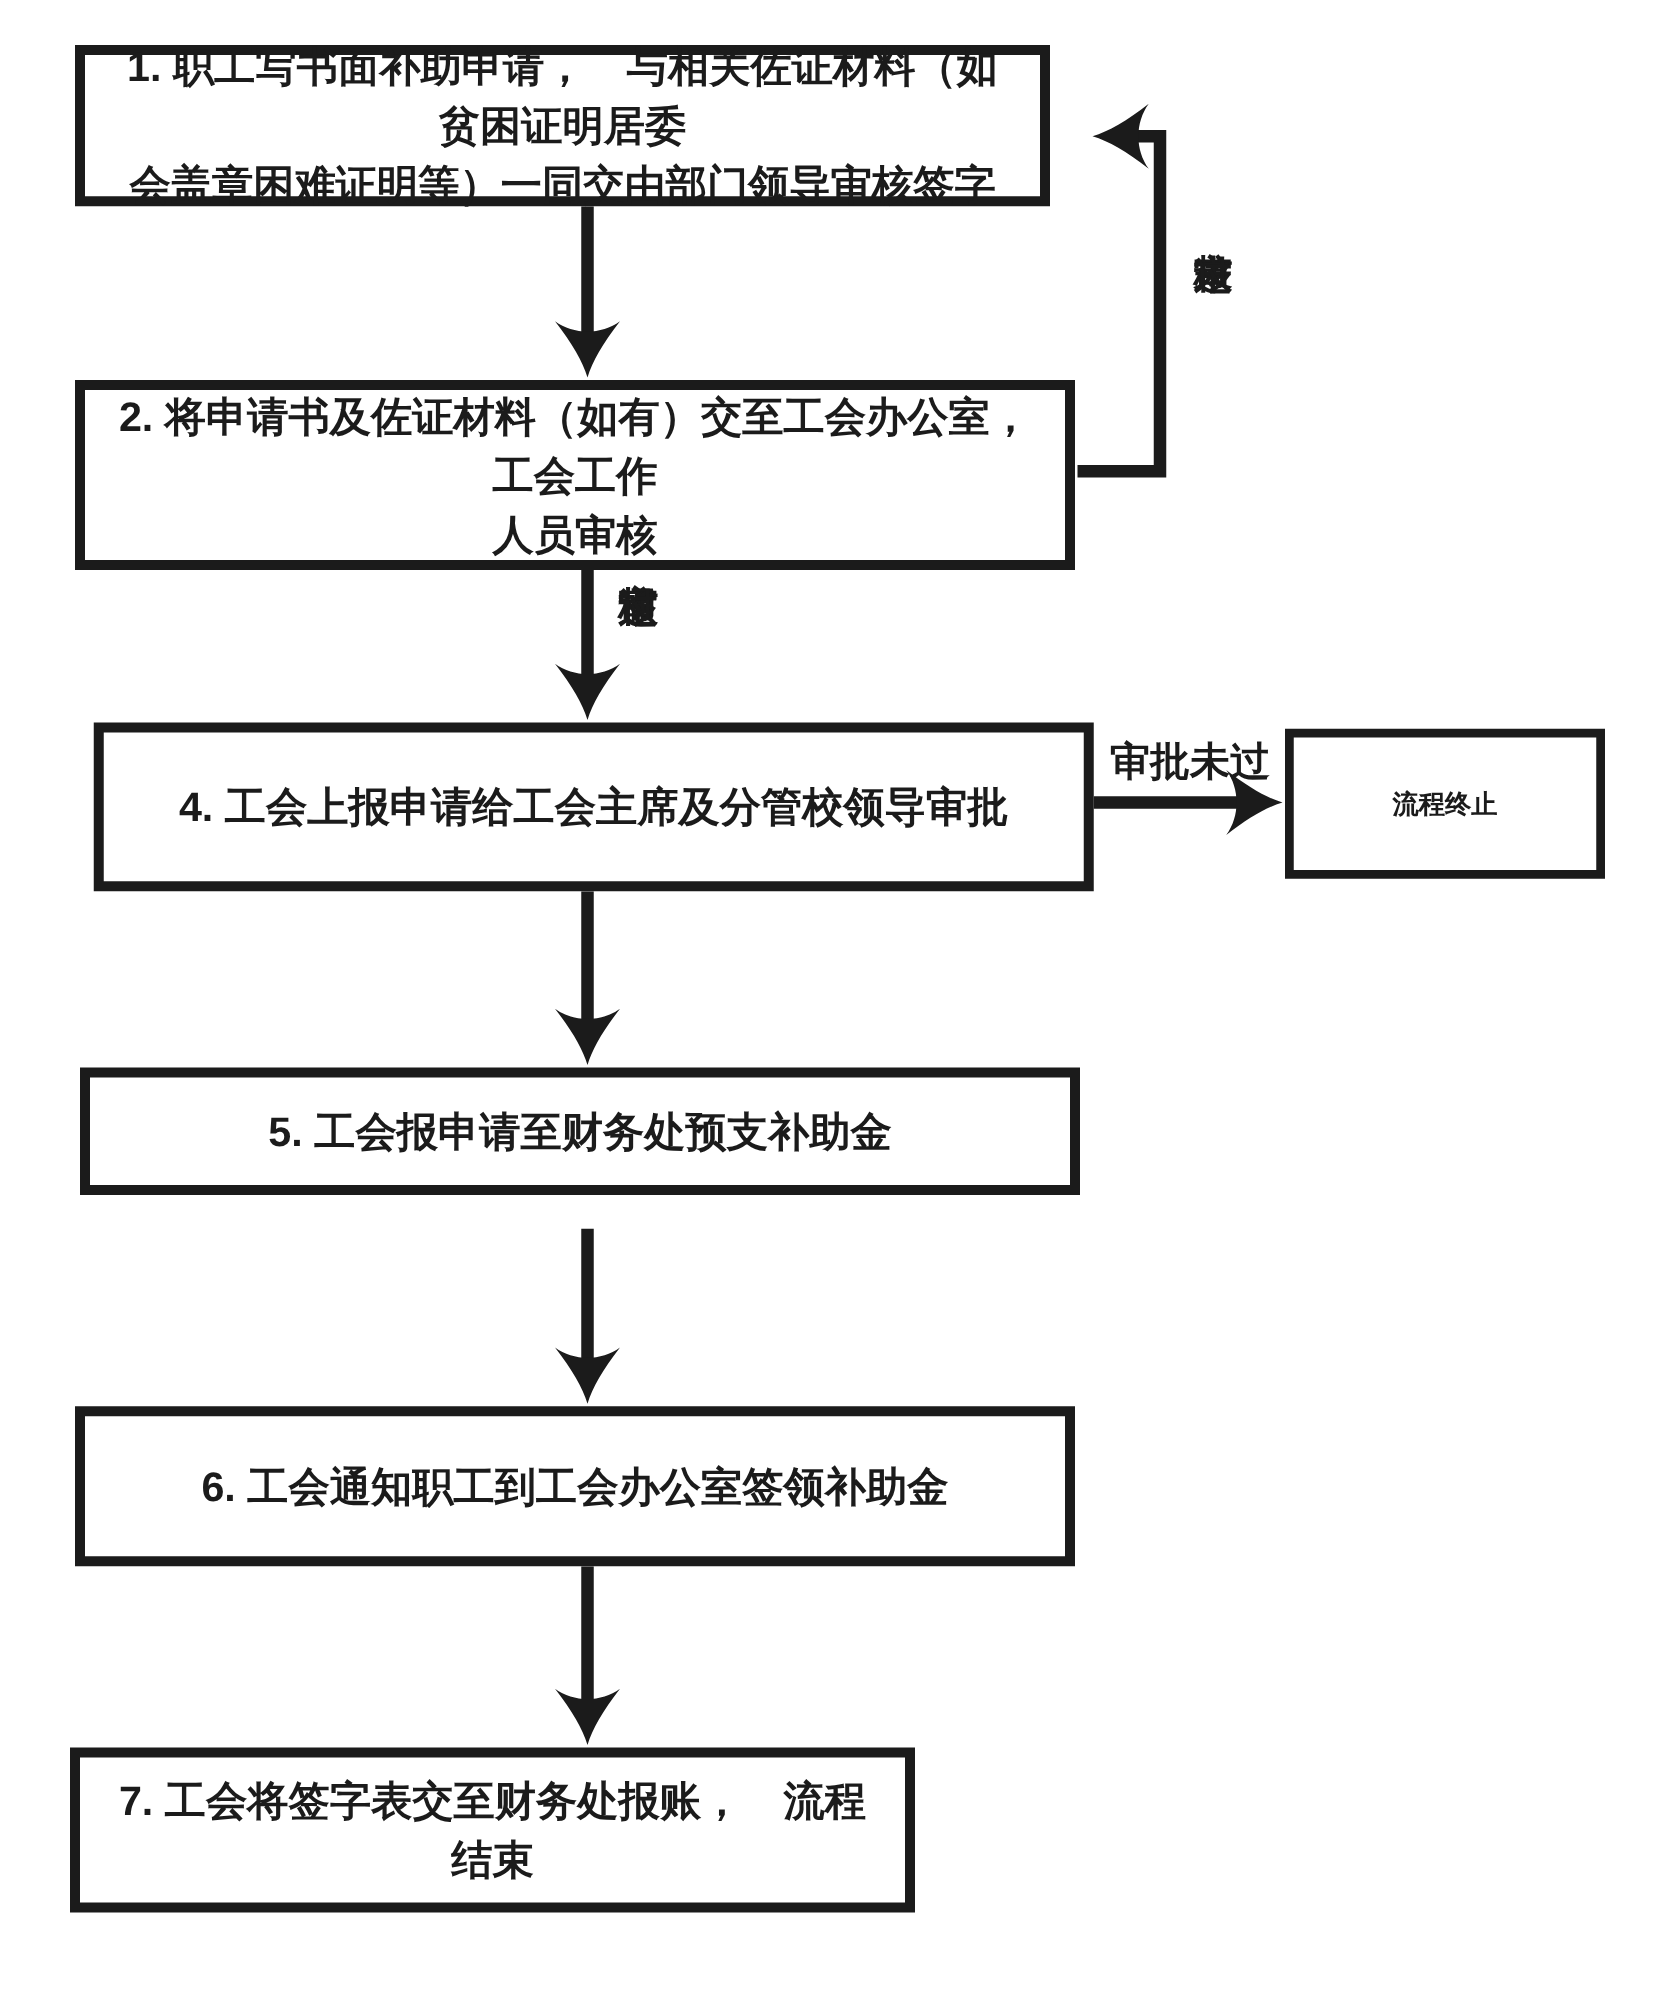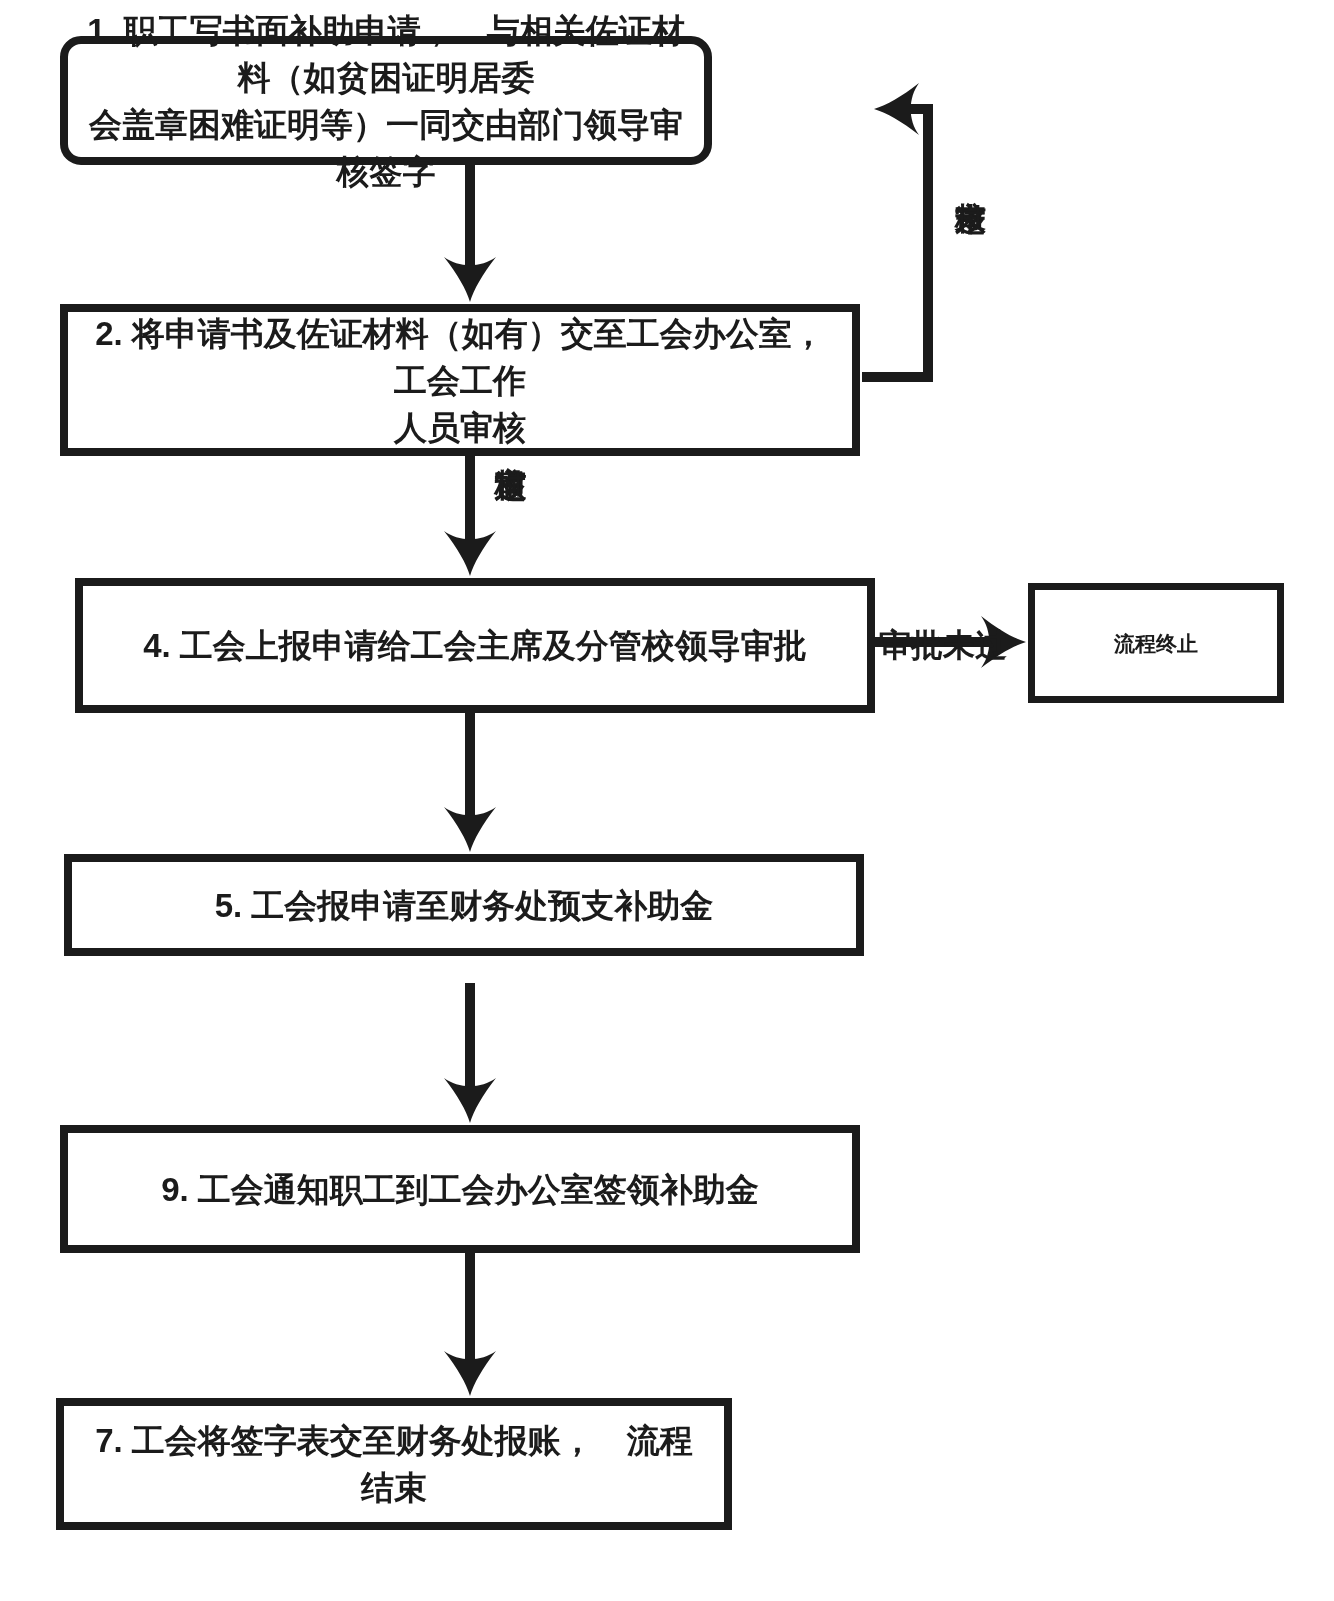--- a/index.html
+++ b/index.html
@@ -47,21 +47,21 @@
     white-space: nowrap;
   }
   #label-review-failed { left: 951; top: 176px; left: 951px; font-size: 31px; }
   #label-review-passed { left: 492px; top: 441px; font-size: 32px; }
   .hlabel {
     position: absolute;
     font-weight: bold;
     font-size: 32px;
     white-space: nowrap;
   }
-  #label-approval-failed { left: 870px; top: 588px; width: 146px; text-align: center; margin-top: 36px; }
+  #label-approval-failed { left: 870px; top: 588px; width: 146px; text-align: right; }
   #connectors {
     position: absolute;
     left: 0; top: 0;
     pointer-events: none;
   }
 </style>
 </head>
 <body>
 
 <div id="canvas">
@@ -100,21 +100,21 @@
       <path d="M862 642 H 1010" stroke="#1b1b1b" stroke-width="10" fill="none"></path>
       <use href="#ah" transform="translate(1026,642) rotate(-90)"></use>
     </g>
 
     <g>
       <path d="M862 377 H 928 V 109 H 896" stroke="#1b1b1b" stroke-width="10" fill="none"></path>
       <use href="#ah" transform="translate(874,109) rotate(90)"></use>
     </g>
   </svg>
 
-  <div class="node" style="left:60px; top:36px; width:652px; height:129px;border-radius:21px;">
+  <div class="node" style="left:60px; top:36px; width:780px; height:129px;">
     <span>1. 职工写书面补助申请，　与相关佐证材料（如贫困证明居委</span>
     <span>会盖章困难证明等）一同交由部门领导审核签字</span>
   </div>
 
   <div class="node" style="left:60px; top:304px; width:800px; height:152px;">
     <span>2. 将申请书及佐证材料（如有）交至工会办公室，　工会工作</span>
     <span>人员审核</span>
   </div>
 
   <div class="node" style="left:60px; top:578px; width:800px; height:135px;margin-left:15px;">
@@ -123,21 +123,21 @@
 
   <div class="node" id="node-terminate" style="left:1028px; top:583px; width:256px; height:120px;">
     <span>流程终止</span>
   </div>
 
   <div class="node" style="left:64px; top:854px; width:800px; height:102px;">
     <span>5. 工会报申请至财务处预支补助金</span>
   </div>
 
   <div class="node" style="left:60px; top:1125px; width:800px; height:128px;">
-    <span>9. 工会通知职工到工会办公室签领补助金</span>
+    <span>6. 工会通知职工到工会办公室签领补助金</span>
   </div>
 
   <div class="node" style="left:56px; top:1398px; width:676px; height:132px;">
     <span>7. 工会将签字表交至财务处报账，　流程结束</span>
   </div>
 
   <div class="vlabel" id="label-review-failed">审核未过</div>
 
   <div class="vlabel" id="label-review-passed">审核通过</div>
 

